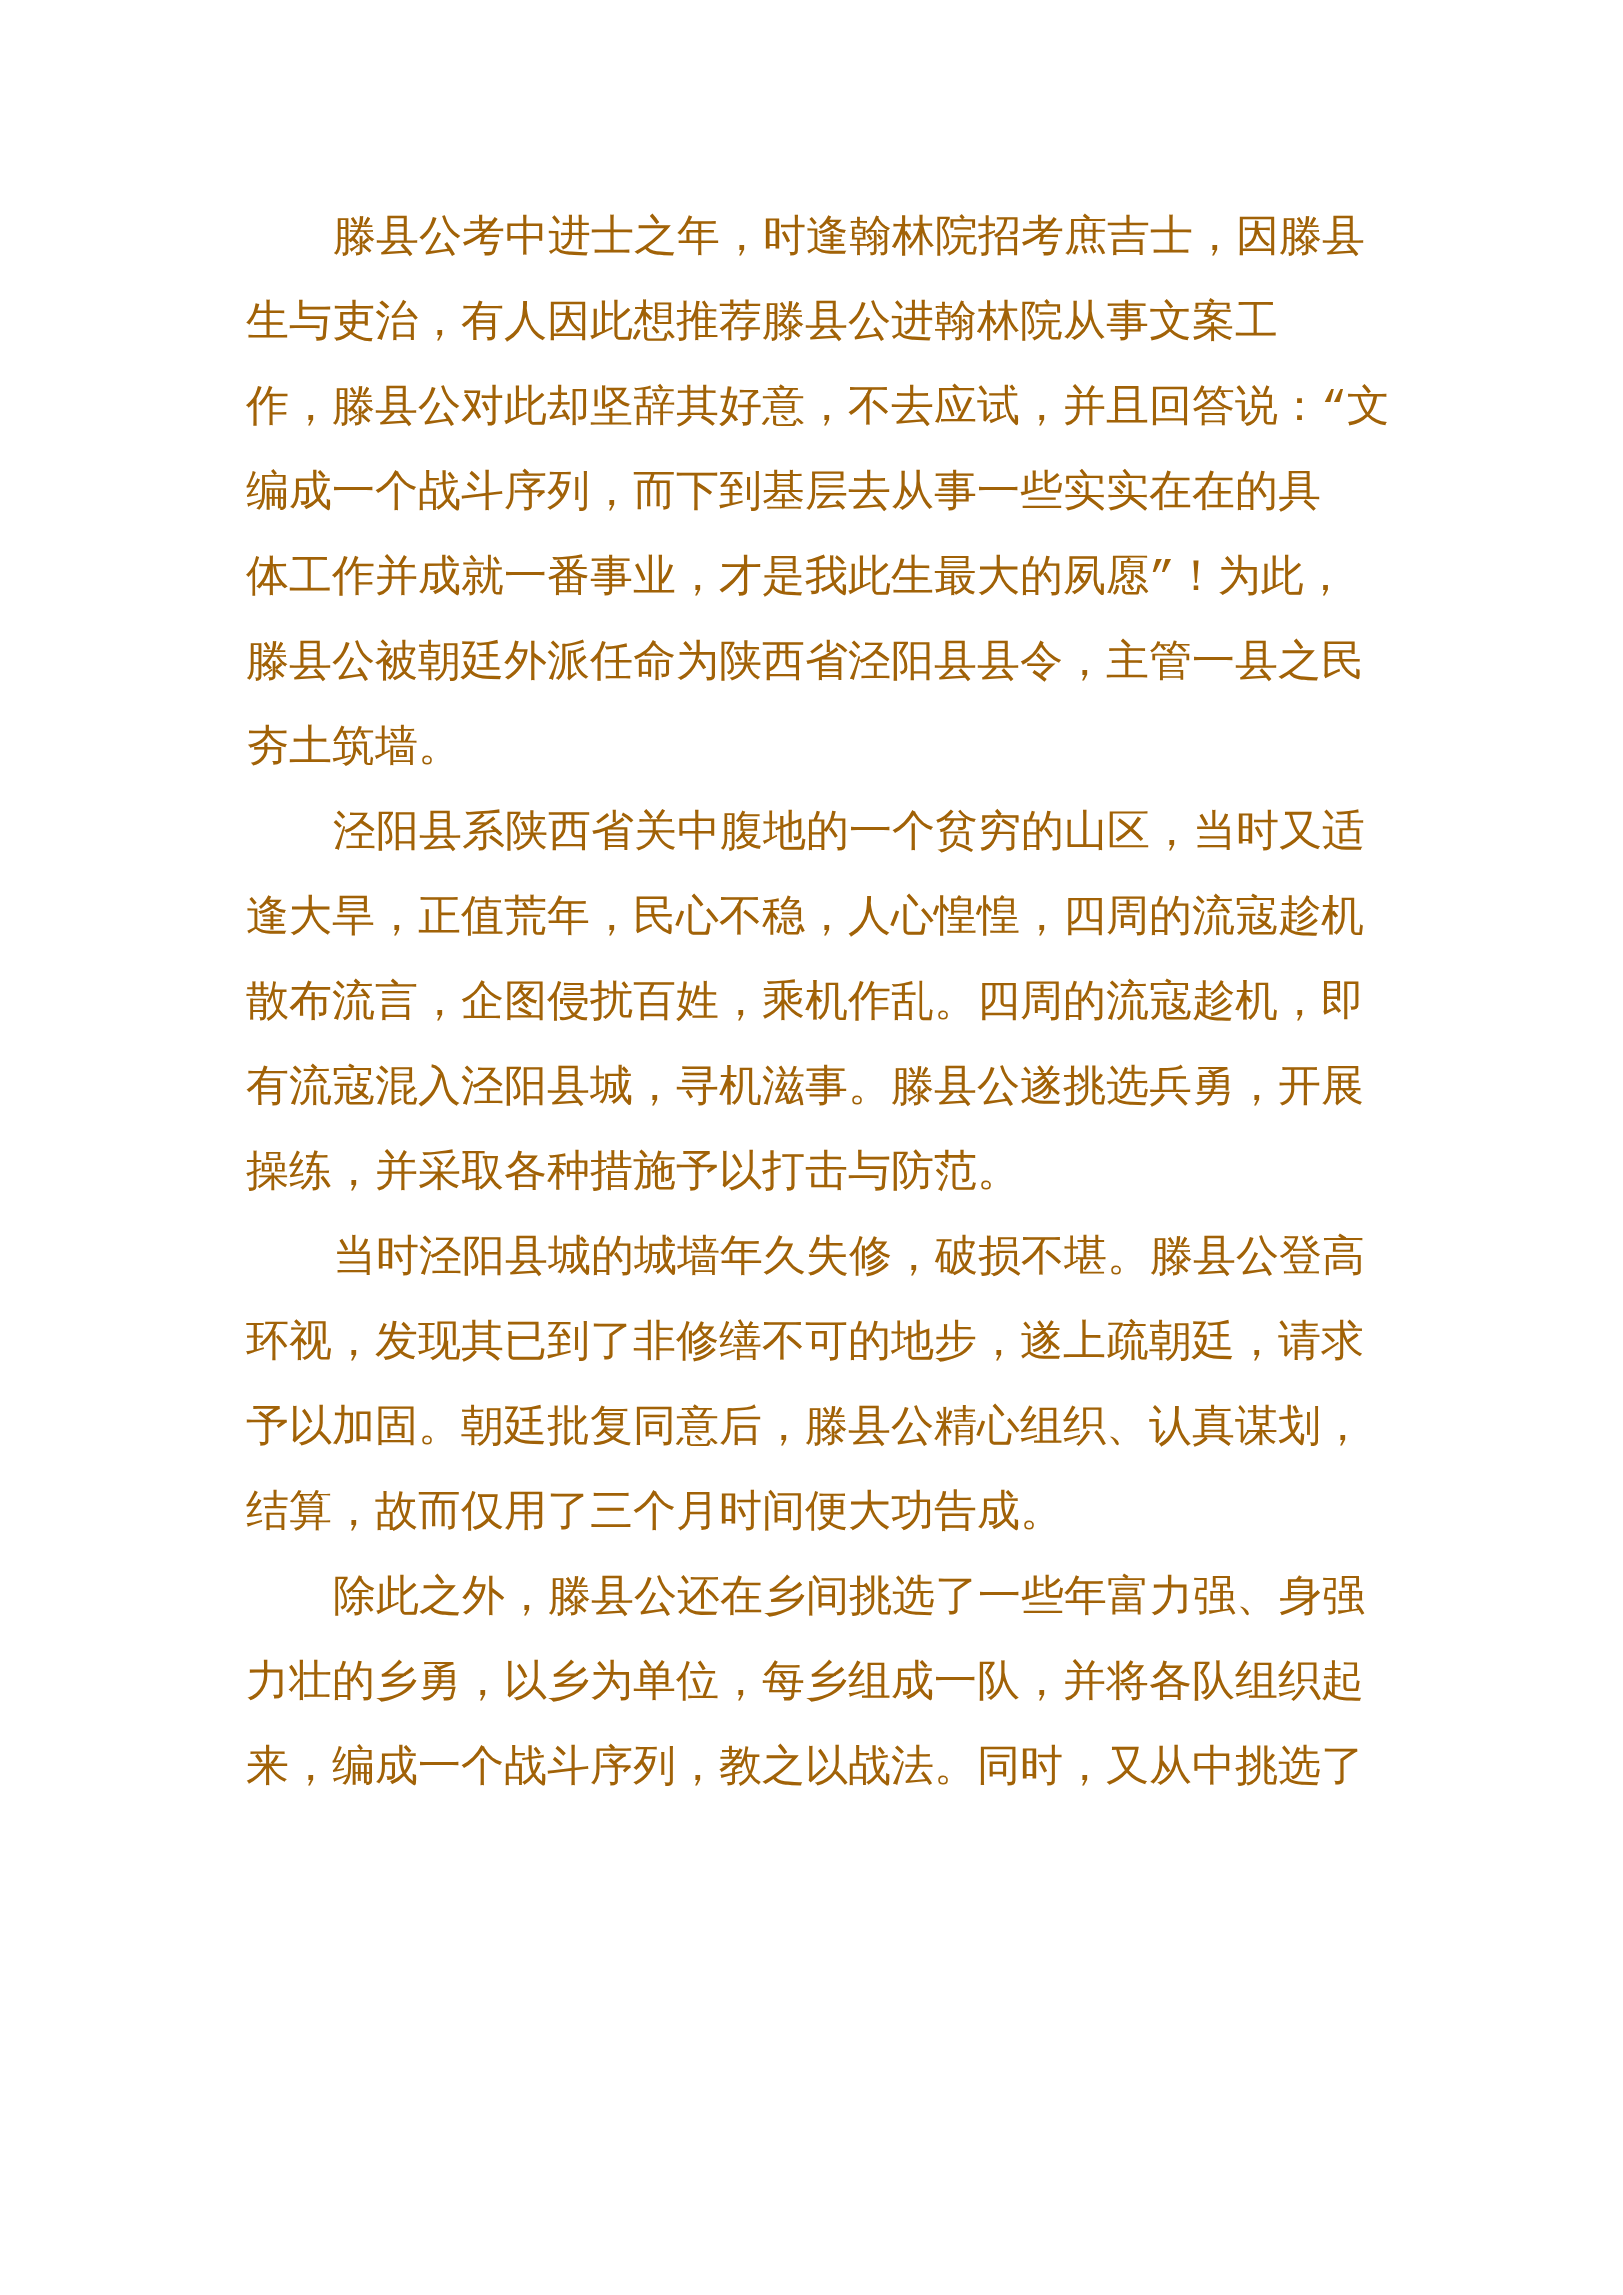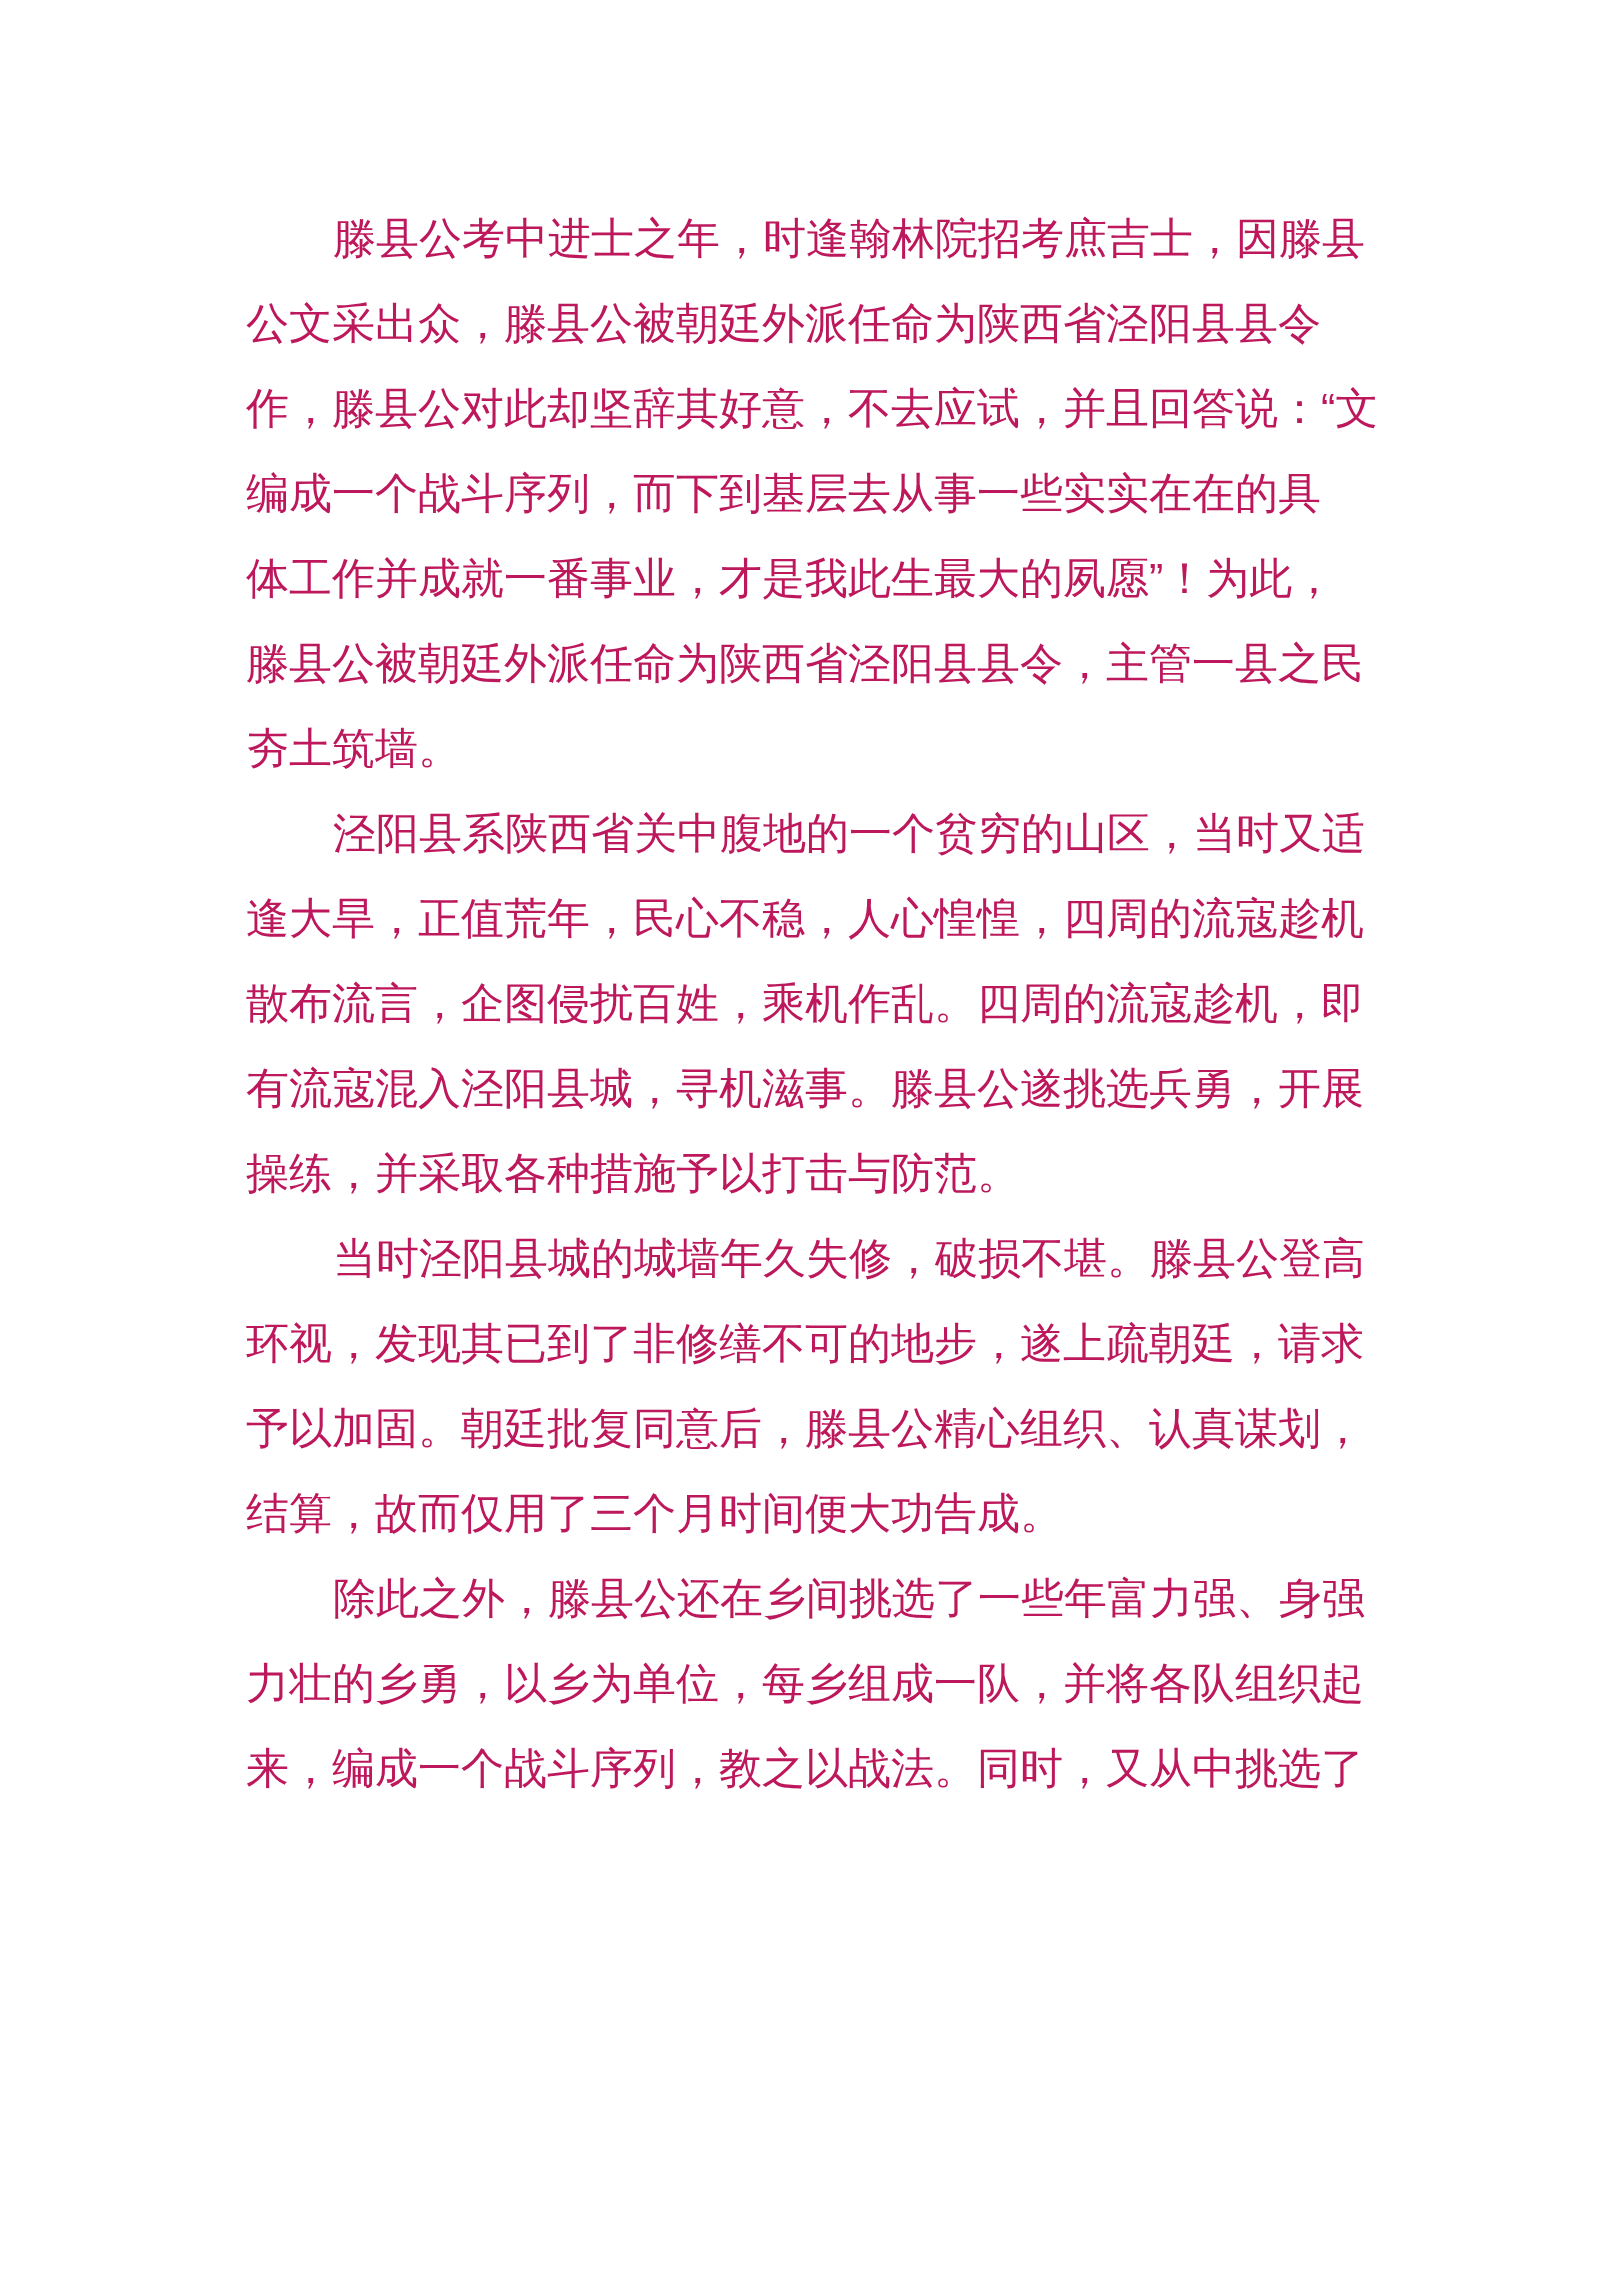--- a/index.html
+++ b/index.html
@@ -5,22 +5,22 @@
   html, body {
     margin: 0;
     padding: 0;
     background: #ffffff;
   }
   .doc-page {
     position: relative;
     width: 1623px;
     height: 2295px;
     background: #ffffff;
-    color: #be185d;
-    font-family: Liberation Sans, sans-serif;
+    color: #a16207;
+    font-family: Liberation Mono, monospace;
     overflow: hidden;
   }
   .text-block {
     position: absolute;
     left: 246px;
     top: 196px;
     width: 1131px;
   }
   .para {
     margin: 0;
@@ -37,21 +37,21 @@
   }
 </style>
 </head>
 <body>
 
 <div class="doc-page">
   <div class="text-block">
 
     <div class="para">
       <div class="line indent">滕县公考中进士之年，时逢翰林院招考庶吉士，因滕县</div>
-      <div class="line">公文采出众，滕县公被朝廷外派任命为陕西省泾阳县县令</div>
+      <div class="line">生与吏治，有人因此想推荐滕县公进翰林院从事文案工</div>
       <div class="line">作，滕县公对此却坚辞其好意，不去应试，并且回答说：“文</div>
       <div class="line">编成一个战斗序列，而下到基层去从事一些实实在在的具</div>
       <div class="line">体工作并成就一番事业，才是我此生最大的夙愿”！为此，</div>
       <div class="line">滕县公被朝廷外派任命为陕西省泾阳县县令，主管一县之民</div>
       <div class="line">夯土筑墙。</div>
     </div>
 
     <div class="para">
       <div class="line indent">泾阳县系陕西省关中腹地的一个贫穷的山区，当时又适</div>
       <div class="line">逢大旱，正值荒年，民心不稳，人心惶惶，四周的流寇趁机</div>

